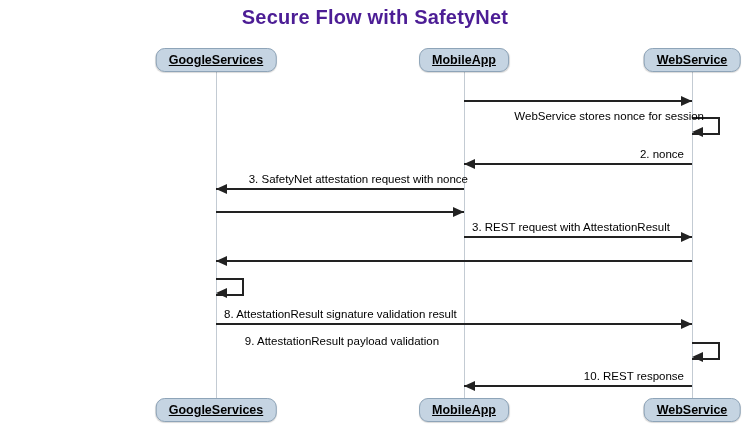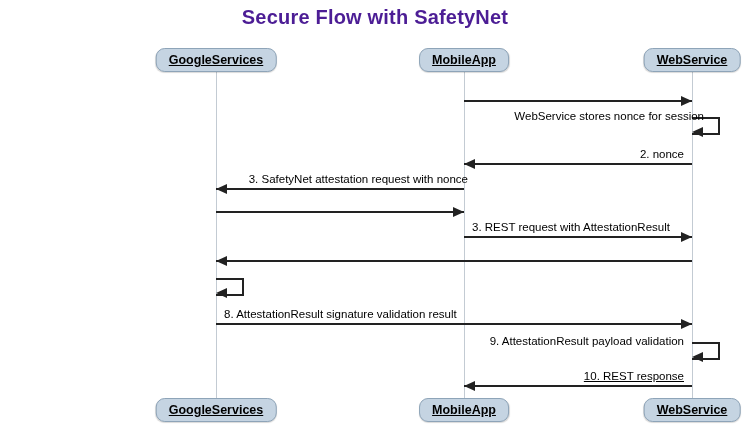--- a/index.html
+++ b/index.html
@@ -87,17 +87,17 @@
     <div class="msg-label" style="left: 472px; width: 212px; top: 220px;">3. REST request with AttestationResult</div>
     <div class="msg-line" style="left: 216px; width: 476px; top: 260px;"></div>
     <div class="arrowhead left" style="left: 216px; top: 256px;"></div>
     <div class="self-loop" style="left: 216px; top: 278px; width: 26px; height: 14px;"></div>
     <div class="arrowhead left" style="left: 216px; top: 288px;"></div>
     <div class="msg-line" style="left: 216px; width: 476px; top: 323px;"></div>
     <div class="arrowhead right" style="left: 681px; top: 319px;"></div>
     <div class="msg-label" style="left: 224px; width: 460px; top: 307px;">8. AttestationResult signature validation result</div>
     <div class="self-loop" style="left: 692px; top: 342px; width: 26px; height: 14px;"></div>
     <div class="arrowhead left" style="left: 692px; top: 352px;"></div>
-    <div class="msg-label right" style="left: 0px; width: 684px; top: 334px;">9. AttestationResult payload validation</div>
+    <div class="msg-label right" style="left: 0px; width: 684px; top: 334px; text-align: center;">9. AttestationResult payload validation</div>
     <div class="msg-line" style="left: 464px; width: 228px; top: 385px;"></div>
     <div class="arrowhead left" style="left: 464px; top: 381px;"></div>
-    <div class="msg-label right" style="left: 464px; width: 220px; top: 369px; text-decoration: underline;">10. REST response</div>
+    <div class="msg-label right" style="left: 464px; width: 220px; top: 369px;">10. REST response</div>
   </div>
 
 </body></html>

